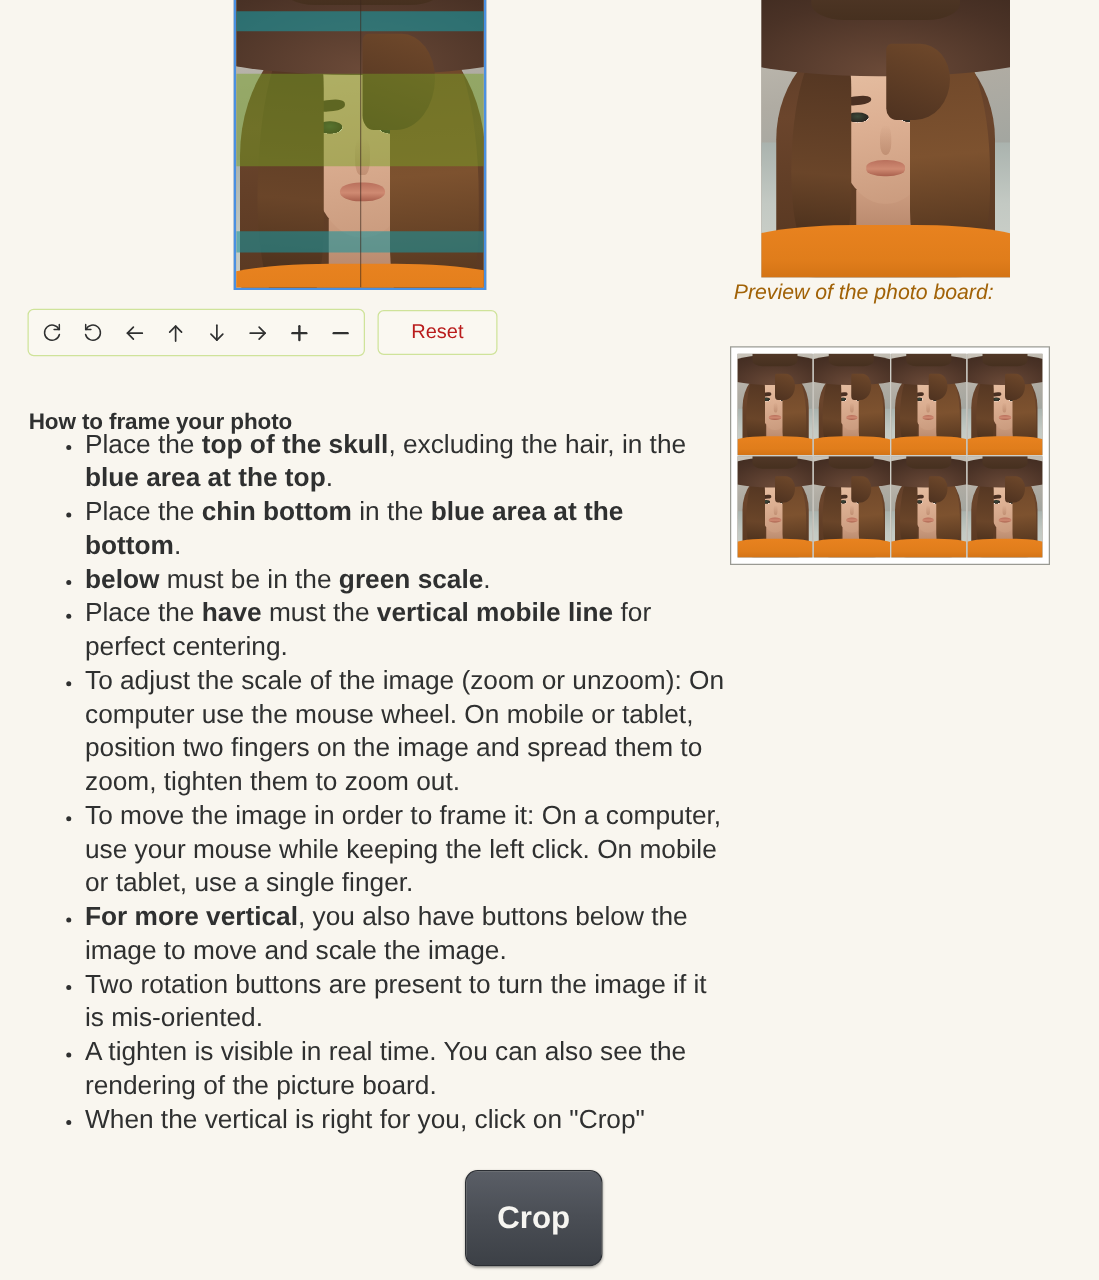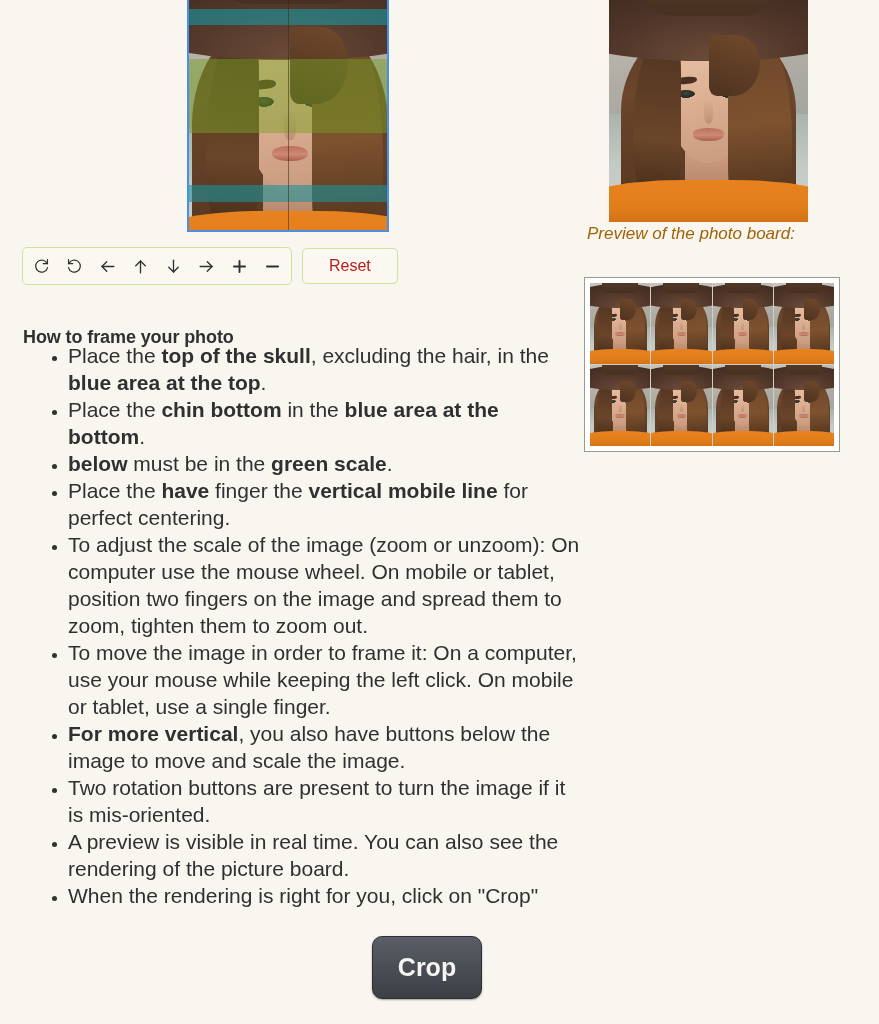--- a/index.html
+++ b/index.html
@@ -224,21 +224,21 @@
     gap: 1px;
     background: #cfcfc8;
   }
   .board-cell { overflow: hidden; background: #b9b4ab; position: relative; }
   .board-cell .portrait { width: 100%; height: 100%; }
 
   
   #crop-button {
     position: absolute;
     left: 372px; top: 936px;
-    width: 110px; height: 63px;
+    width: 110px; height: 77px;
     border-radius: 10px;
     border: 1px solid #2b2e33;
     background: linear-gradient(180deg, #5a5e66 0%, #4a4e55 48%, #3c4046 100%);
     color: #f6f5f1;
     font-family: "Liberation Sans", sans-serif;
     font-size: 25px;
     font-weight: bold;
     cursor: pointer;
     box-shadow: 0 1px 2px rgba(0,0,0,0.35);
   }
@@ -352,27 +352,27 @@
 
   </div>
   <button id="reset-button">Reset</button>
 </div>
 
 <div id="instructions-heading">How to frame your photo</div>
 <ul id="instructions-list">
     <li><span>Place the </span><span class="b">top of the skull</span><span>, excluding the hair, in the </span><span class="b">blue area at the top</span><span>.</span></li>
     <li><span>Place the </span><span class="b">chin bottom</span><span> in the </span><span class="b">blue area at the bottom</span><span>.</span></li>
     <li><span class="b">below</span><span> must be in the </span><span class="b">green scale</span><span>.</span></li>
-    <li><span>Place the </span><span class="b">have</span><span> finger the </span><span class="b">vertical mobile line</span><span> for perfect centering.</span></li>
+    <li><span>Place the </span><span class="b">have</span><span> must the </span><span class="b">vertical mobile line</span><span> for perfect centering.</span></li>
     <li><span>To adjust the scale of the image (zoom or unzoom): On computer use the mouse wheel. On mobile or tablet, position two fingers on the image and spread them to zoom, tighten them to zoom out.</span></li>
     <li><span>To move the image in order to frame it: On a computer, use your mouse while keeping the left click. On mobile or tablet, use a single finger.</span></li>
     <li><span class="b">For more vertical</span><span>, you also have buttons below the image to move and scale the image.</span></li>
     <li><span>Two rotation buttons are present to turn the image if it is mis-oriented.</span></li>
-    <li><span>A preview is visible in real time. You can also see the rendering of the picture board.</span></li>
-    <li><span>When the rendering is right for you, click on "Crop"</span></li>
+    <li><span>A tighten is visible in real time. You can also see the rendering of the picture board.</span></li>
+    <li><span>When the vertical is right for you, click on "Crop"</span></li>
   </ul>
 
 <div id="preview-photo-frame">
     <div class="portrait">
       <div class="bg-wall"></div>
       <div class="bg-lower"></div>
       <div class="hair-back"></div>
       <div class="neck"></div>
       <div class="face"></div>
       <div class="brow-l"></div>

